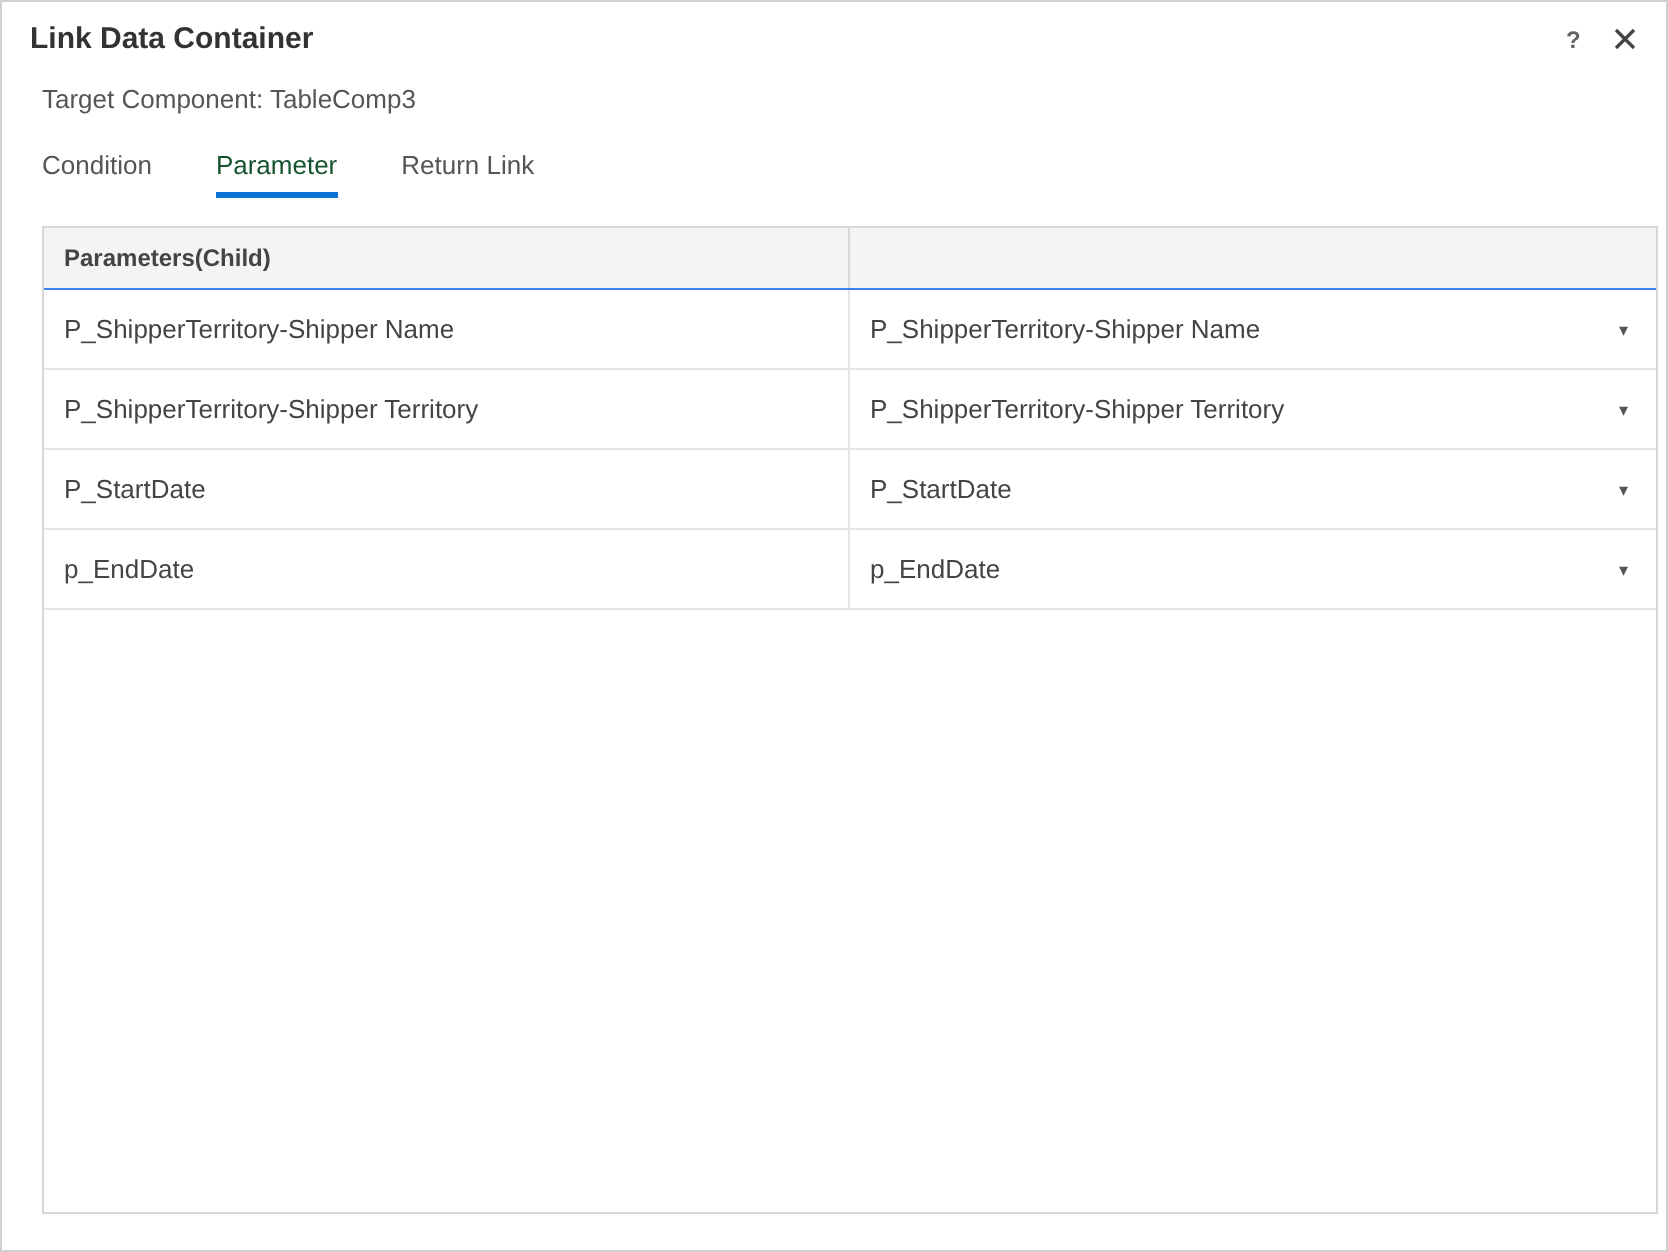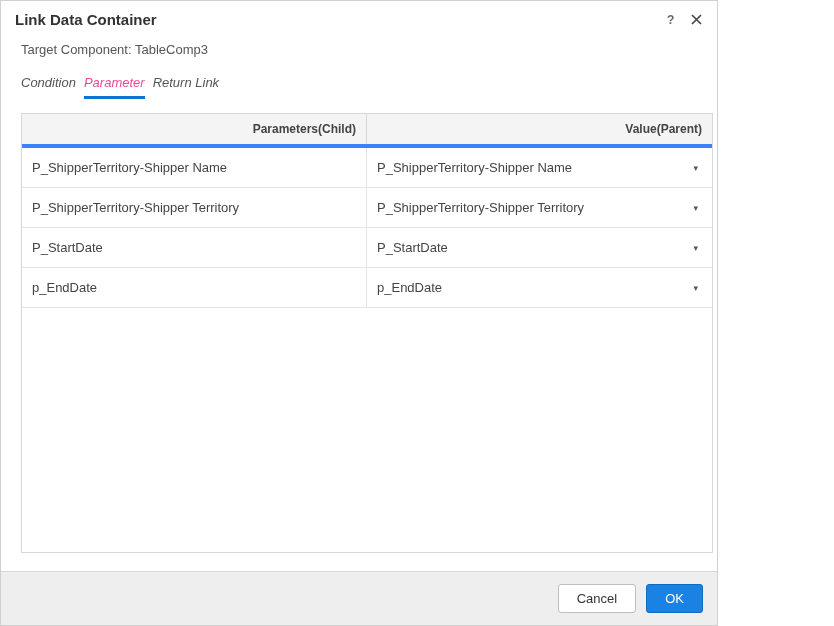--- a/index.html
+++ b/index.html
@@ -7,21 +7,21 @@
     margin: 0;
     padding: 0;
   }
   body {
     font-family: Arial, Helvetica, sans-serif;
     font-size: 13px;
     color: #333;
     background: #fff;
   }
   .dialog {
-    width: 718px;
+    width: 834px;
     height: 626px;
     border: 1px solid #d0d0d0;
     display: flex;
     flex-direction: column;
     position: relative;
   }
   .dialog-header {
     padding: 10px 14px 8px 14px;
     display: flex;
     align-items: center;
@@ -52,46 +52,44 @@
     display: flex;
     flex-direction: column;
   }
   .target-line {
     font-size: 13px;
     color: #555;
     margin-bottom: 18px;
   }
   .tabs {
     display: flex;
-    gap: 8px;
+    gap: 32px;
     margin-bottom: 14px;
-    font-style: italic;
   }
   .tab {
     font-size: 13px;
     color: #555;
     padding-bottom: 6px;
     cursor: pointer;
     border-bottom: 3px solid transparent;
   }
   .tab.active {
-    color: #ec4899;
+    color: #14532d;
     border-bottom-color: #0b75d6;
   }
   .table-container {
     flex: 1;
     border: 1px solid #d7d7d7;
     display: flex;
     flex-direction: column;
   }
   .table-header {
     display: flex;
     background: #f4f4f4;
-    border-bottom: 4px solid #3b82f6;
-    text-align: right;
+    border-bottom: 1px solid #3b82f6;
   }
   .th {
     padding: 8px 10px;
     font-size: 12px;
     font-weight: bold;
     color: #444;
   }
   .col-param {
     width: 50%;
     border-right: 1px solid #d7d7d7;
@@ -181,21 +179,20 @@
 
     <div class="tabs">
       <div class="tab">Condition</div>
       <div class="tab active">Parameter</div>
       <div class="tab">Return Link</div>
     </div>
 
     <div class="table-container">
       <div class="table-header">
         <div class="th col-param">Parameters(Child)</div>
-        <div class="th col-value">Value(Parent)</div>
       </div>
       <div class="table-body">
         <div class="tr">
           <div class="td col-param">P_ShipperTerritory-Shipper Name</div>
           <div class="td col-value">
             <span>P_ShipperTerritory-Shipper Name</span>
             <span class="chevron">▾</span>
           </div>
         </div>
         <div class="tr">
@@ -216,18 +213,14 @@
           <div class="td col-param">p_EndDate</div>
           <div class="td col-value">
             <span>p_EndDate</span>
             <span class="chevron">▾</span>
           </div>
         </div>
       </div>
     </div>
   </div>
 
-  <div class="dialog-footer">
-    <button class="btn">Cancel</button>
-    <button class="btn btn-primary">OK</button>
-  </div>
 
 </div>
 
 </body></html>

